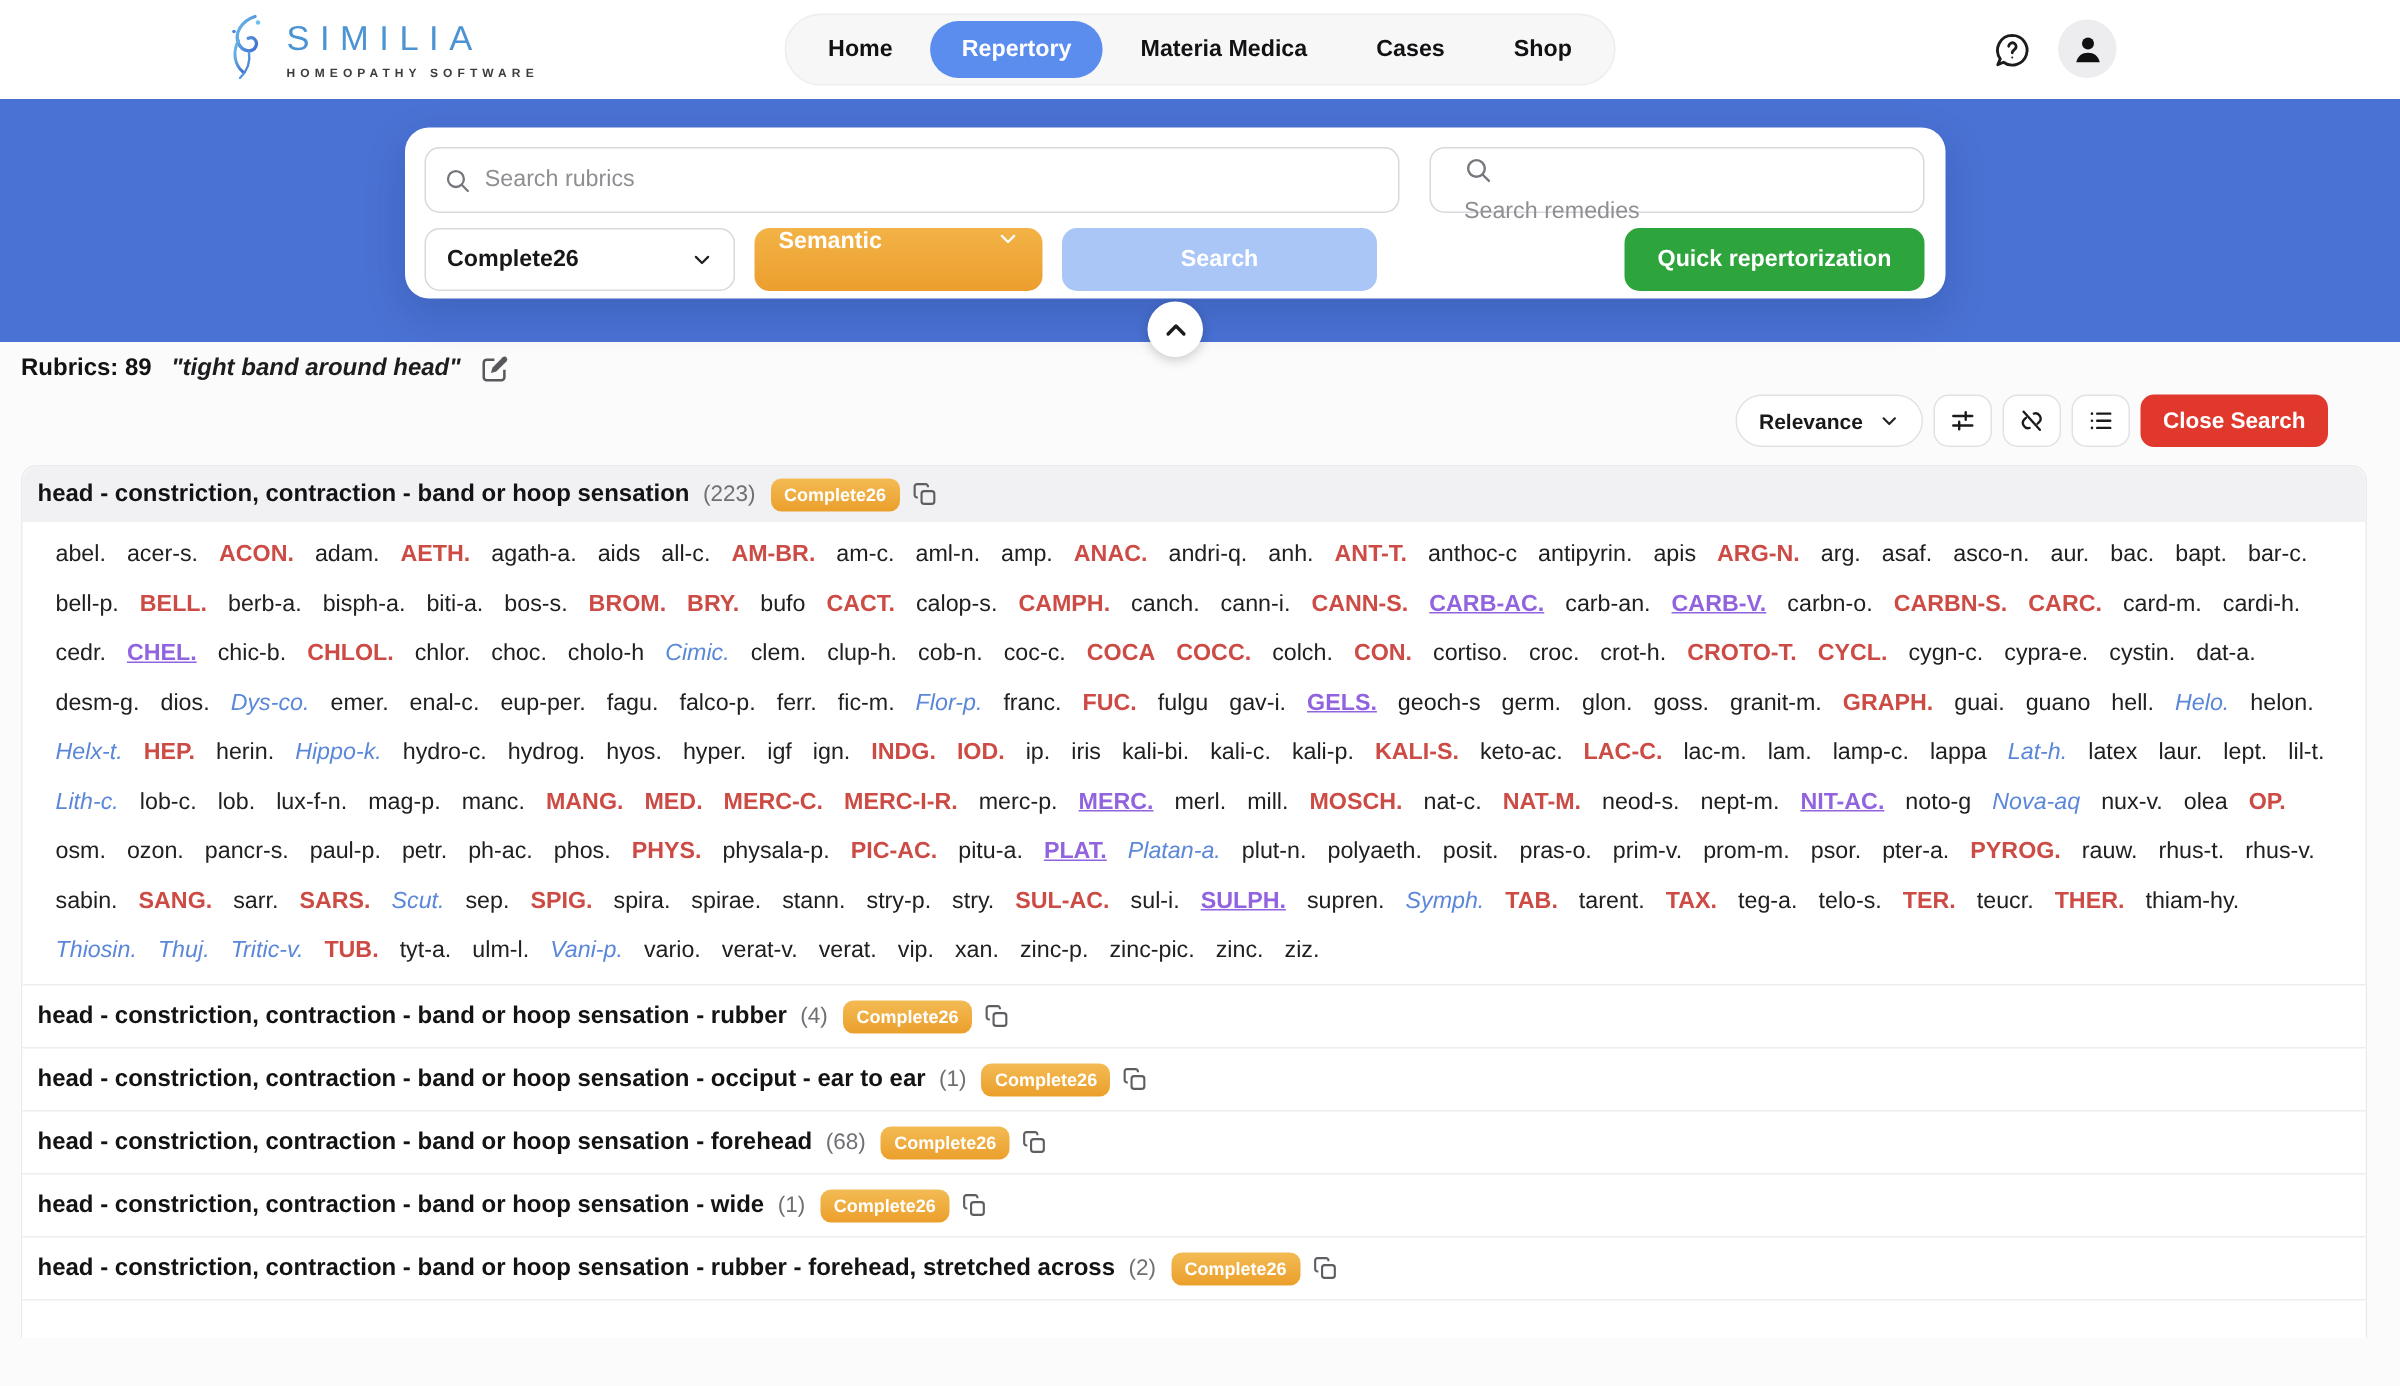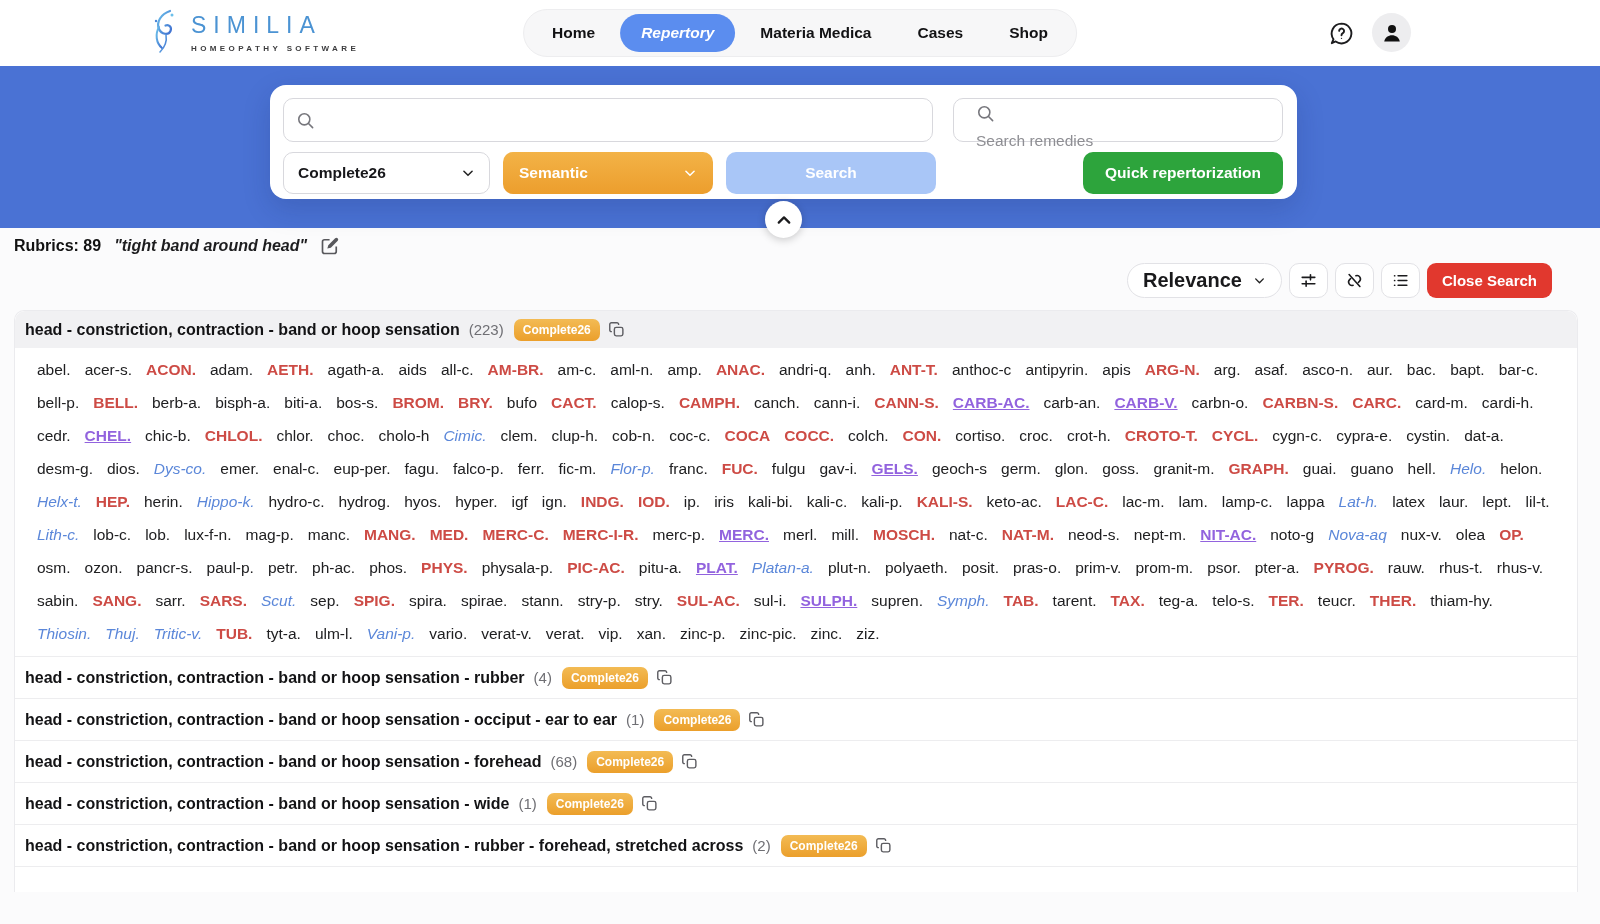--- a/index.html
+++ b/index.html
@@ -10,21 +10,21 @@
   .header { position:absolute; top:0; left:0; width:1600px; height:66px; background:#fff; }
   .logo { position:absolute; left:146px; top:7px; display:flex; align-items:center; gap:7px; }
   .logo-name { font-size:23px; letter-spacing:7px; color:#4b93d3; font-weight:500; }
   .logo-tagline { font-size:8px; letter-spacing:3.4px; color:#3c3c3e; font-weight:700; margin-top:5px; }
 
   .nav { position:absolute; left:50%; top:9px; transform:translateX(-50%);
          background:#f7f7f8; border:1px solid #ededef; border-radius:25px; height:48px;
          display:flex; align-items:center; padding:0 7px; gap:4px; }
   .nav-item { padding:0 21px; height:38px; line-height:38px; border-radius:19px;
               font-size:15.5px; font-weight:600; color:#121214; cursor:pointer; white-space:nowrap; }
-  .nav-item[data-active="true"] { background:#5b8def; color:#fff;font-style:italic; }
+  .nav-item[data-active="true"] { background:#5b8def; color:#fff; }
 
   .help-btn { position:absolute; left:1326px; top:18px; width:30px; height:30px;
               display:flex; align-items:center; justify-content:center; }
   .avatar { position:absolute; left:1372px; top:13px; width:39px; height:39px; border-radius:50%;
             background:#ededef; display:flex; align-items:center; justify-content:center; }
 
   
   .banner { position:absolute; top:66px; left:0; width:1600px; height:162px; background:#4a72d4; }
   .search-card { position:absolute; left:270px; top:85px; width:1027px; height:114px;
                  background:#fff; border-radius:16px; box-shadow:0 10px 28px rgba(15,35,90,.18);
@@ -35,44 +35,44 @@
   .input.rubrics { width:650px; }
   .input.remedies { width:330px; }
   .input input { border:none; outline:none; width:100%; font-size:15.5px; background:transparent;
                  font-family:"Liberation Sans", sans-serif; color:#333; }
   .input input::placeholder { color:#8e8e93; }
 
   .card-row2 { display:flex; align-items:center; gap:13px; margin-top:10px; }
   .select { width:207px; height:42px; border:1px solid #d8d8dd; border-radius:10px;
             display:flex; align-items:center; justify-content:space-between; padding:0 14px;
             font-size:15.5px; font-weight:600; color:#17171a; cursor:pointer; }
-  .semantic-btn { width:210px; height:42px; border-radius:10px; cursor:pointer;
+  .semantic-btn { width:192px; height:42px; border-radius:10px; cursor:pointer;
                   background:linear-gradient(180deg,#f3b347,#ec9e2d); color:#fff; font-weight:700;
-                  font-size:15.5px; display:flex; align-items:center; justify-content:space-between;
+                  font-size:15.5px; display:flex; justify-content:space-between;
                   padding:0 16px; }
   .search-btn { width:210px; height:42px; border-radius:10px; background:#a9c6f7; color:#fff;
                 font-weight:700; font-size:15.5px; display:flex; align-items:center;
                 justify-content:center; cursor:pointer; }
   .quick-btn { margin-left:auto; width:200px; height:42px; border-radius:10px; background:#2da43c;
                color:#fff; font-weight:700; font-size:15.5px; display:flex; align-items:center;
                justify-content:center; cursor:pointer; }
 
   .collapse-btn { position:absolute; left:765px; top:201px; width:37px; height:37px; border-radius:50%;
                   background:#fff; box-shadow:0 2px 8px rgba(0,0,0,.20); display:flex;
                   align-items:center; justify-content:center; cursor:pointer; z-index:5; }
 
   
   .meta-row { position:absolute; left:14px; top:236px; display:flex; align-items:center; gap:13px;text-align:right; }
   .rubrics-count { font-size:16px; font-weight:700; color:#121212; }
   .query { font-size:16px; font-weight:700; font-style:italic; color:#1d1d1f; }
   .edit-btn { display:flex; align-items:center; cursor:pointer; }
 
   .toolbar { position:absolute; top:263px; right:48px; display:flex; align-items:center; gap:7px; }
   .sort-pill { height:35px; border:1px solid #e2e2e6; border-radius:18px; background:#fff;
-               display:flex; align-items:center; gap:11px; padding:0 15px; font-size:20px;
+               display:flex; align-items:center; gap:11px; padding:0 15px; font-size:14px;
                font-weight:600; color:#19191b; cursor:pointer; }
   .icon-btn { width:39px; height:35px; border:1px solid #e2e2e6; border-radius:10px; background:#fff;
               display:flex; align-items:center; justify-content:center; cursor:pointer; }
   .close-btn { height:35px; border-radius:9px; background:#e1382e; color:#fff; font-weight:700;
                font-size:15px; padding:16px 15px; display:flex; align-items:center; cursor:pointer; }
 
   
   .results { position:absolute; left:14px; top:310px; width:1564px; background:#fff;
              border:1px solid #ebebee; border-bottom:none; border-radius:10px 10px 0 0; }
   .rubric-head { height:37px; background:#f1f1f3; border-radius:10px 10px 0 0; display:flex;
@@ -155,20 +155,21 @@
 
 <div class="banner"></div>
 
 <div class="search-card">
   <div class="card-row1">
     <div class="input rubrics">
       <svg width="19" height="19" viewBox="0 0 24 24" fill="none" stroke="#76767c" stroke-width="2">
         <circle cx="10.5" cy="10.5" r="7"></circle>
           <line x1="15.8" y1="15.8" x2="21" y2="21" stroke-linecap="round"></line>
       </svg>
+      <input type="text" placeholder="Search rubrics" style="">
     </div>
     <div class="input remedies">
       <svg width="19" height="19" viewBox="0 0 24 24" fill="none" stroke="#76767c" stroke-width="2">
         <circle cx="10.5" cy="10.5" r="7"></circle>
           <line x1="15.8" y1="15.8" x2="21" y2="21" stroke-linecap="round"></line>
       </svg>
       <input type="text" placeholder="Search remedies" style="">
     </div>
   </div>
   <div class="card-row2">

